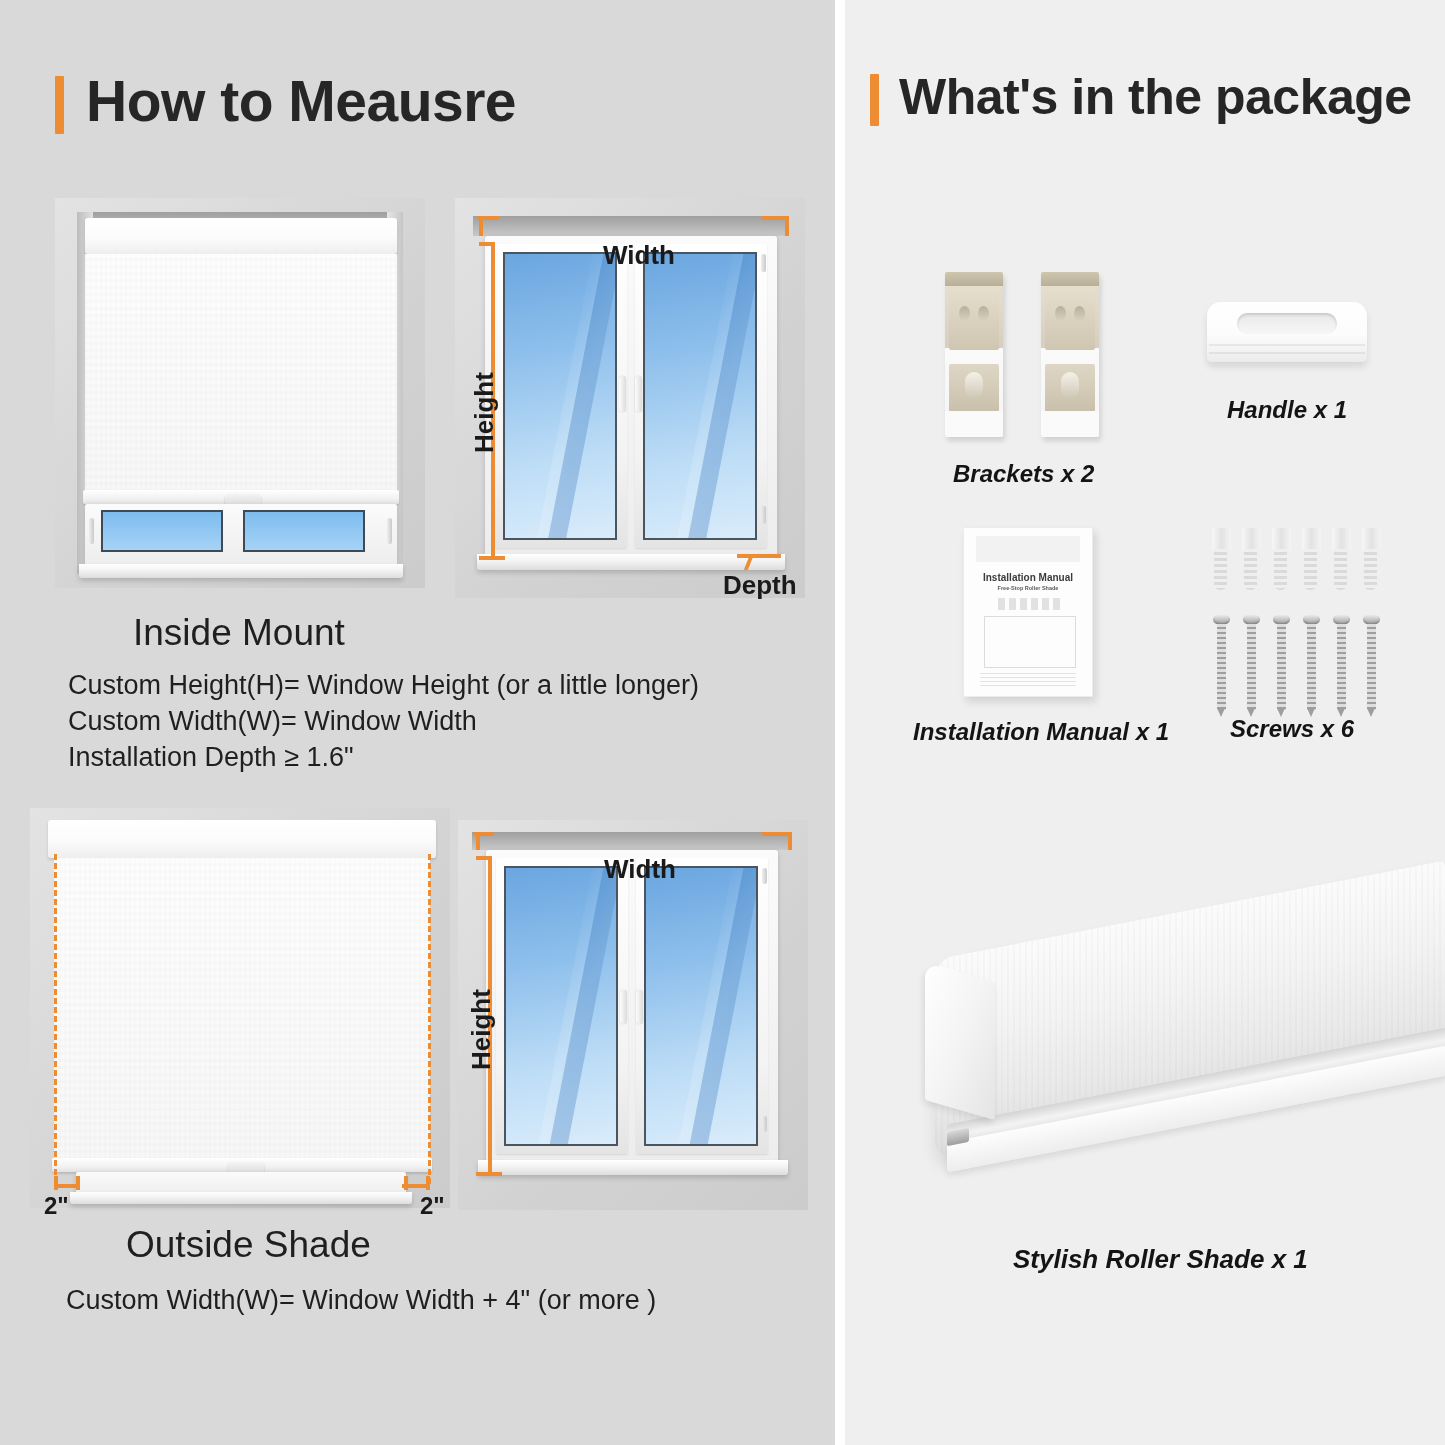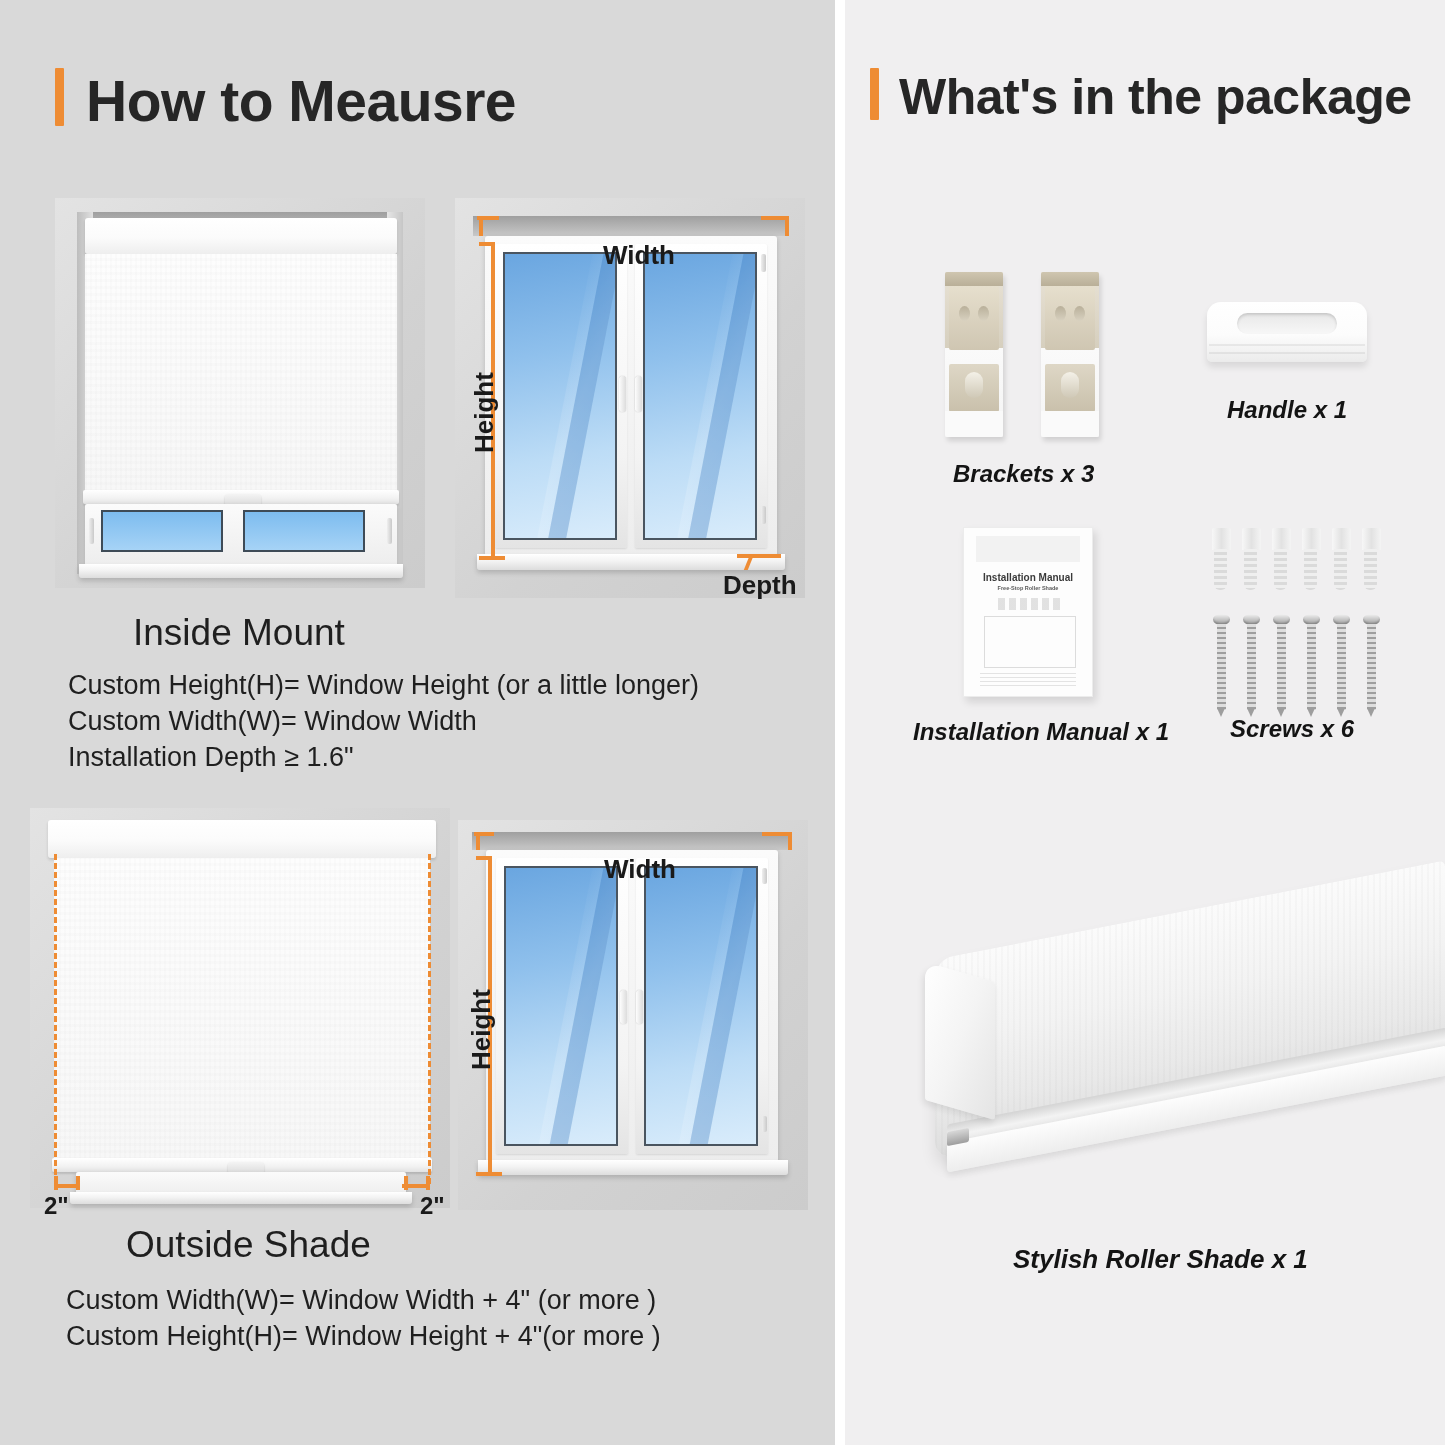--- a/index.html
+++ b/index.html
@@ -10,21 +10,21 @@
     overflow:hidden;
   }
   .page{position:relative;width:1445px;height:1445px;display:flex;}
 
   
   .panel-left{position:relative;width:835px;height:1445px;background:#d9d9d9;}
   .panel-divider{width:10px;height:1445px;background:#ffffff;}
   .panel-right{position:relative;width:600px;height:1445px;background:#f0eff0;}
 
   
-  .heading{position:absolute;display:flex;align-items:flex-start;}
+  .heading{position:absolute;display:flex;align-items:flex-end;}
   .heading .bar{width:9px;height:58px;background:#ee8c34;margin-right:22px;border-radius:1px;}
   .heading .htxt{font-size:57px;font-weight:bold;color:#262626;letter-spacing:-0.5px;white-space:nowrap;}
   .h-left{left:55px;top:68px;}
   .h-right{left:25px;top:68px;}
   .h-right .htxt{font-size:50px;}
   .h-right .bar{height:52px;margin-right:20px;}
 
   
   .illus{position:absolute;}
 
@@ -281,21 +281,20 @@
       <div class="om om-h" style="left:18px;top:36px;width:14px;"></div>
       <div class="om om-h" style="left:18px;top:352px;width:26px;"></div>
 
       <span class="mlabel" style="left:146px;top:34px;">Width</span>
       <span class="mlabel mlabel-v" style="left:8px;top:250px;">Height</span>
     </div>
 
     <div class="mount-title" style="left:126px;top:1224px;">Outside Shade</div>
     <div class="mount-lines" style="left:66px;top:1283px;">
       <div>Custom Width(W)= Window Width + 4" (or more )</div>
-      <div>Custom Height(H)= Window Height + 4"(or more )</div>
     </div>
   </div>
 
   <div class="panel-divider"></div>
 
   <div class="panel-right">
 
     <div class="heading h-right">
       <span class="bar"></span>
       <span class="htxt">What's in the package</span>
@@ -314,21 +313,21 @@
       <div class="bracket" style="left:196px;top:272px;">
         <span class="bk-top"></span>
           <span class="bk-metal"></span>
         <span class="bk-hole" style="left:14px;top:34px;"></span>
         <span class="bk-hole" style="left:33px;top:34px;"></span>
         <span class="bk-lowmetal"></span>
           <span class="bk-bighole"></span>
           <span class="bk-foot"></span>
       </div>
     </div>
-    <span class="pkg-label" style="left:108px;top:460px;">Brackets x 3</span>
+    <span class="pkg-label" style="left:108px;top:460px;">Brackets x 2</span>
 
     <div class="handlepiece" style="left:362px;top:302px;">
       <span class="slot"></span>
       <span class="ridge" style="top:42px;"></span>
       <span class="ridge" style="top:50px;"></span>
     </div>
     <span class="pkg-label" style="left:382px;top:396px;">Handle x 1</span>
 
     <div class="manual" style="left:118px;top:527px;">
       <span class="m-top"></span>

